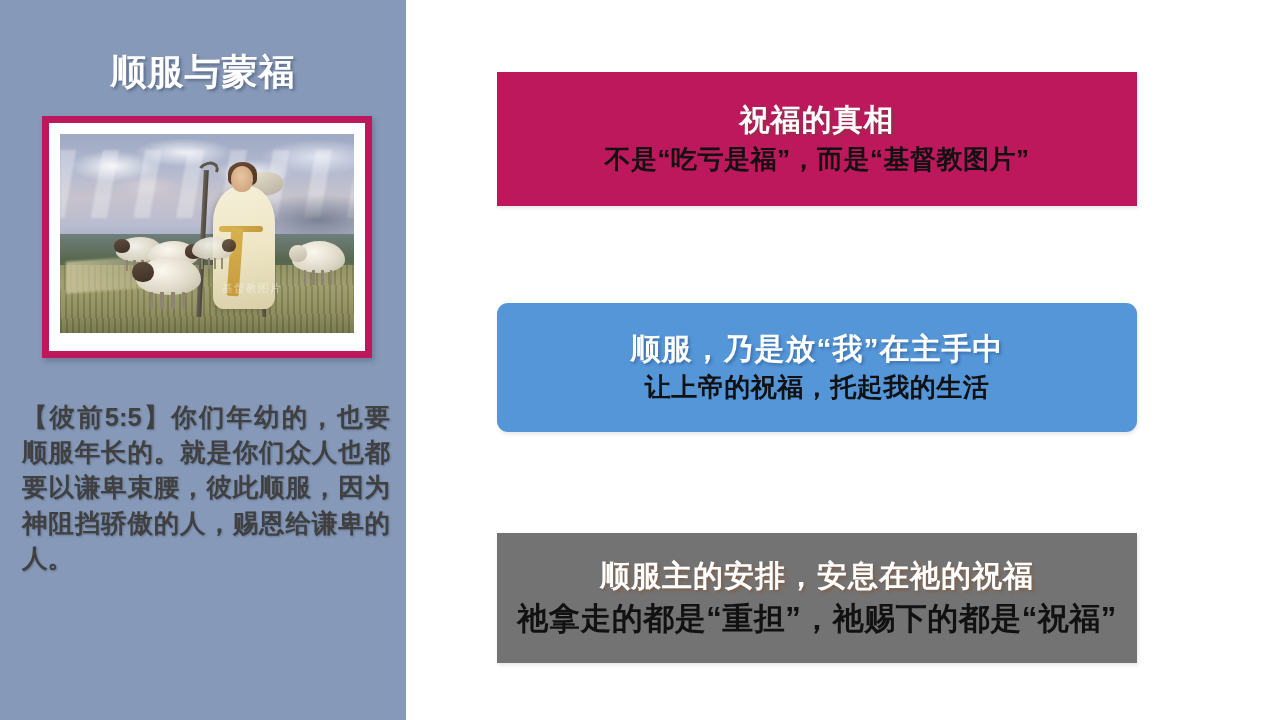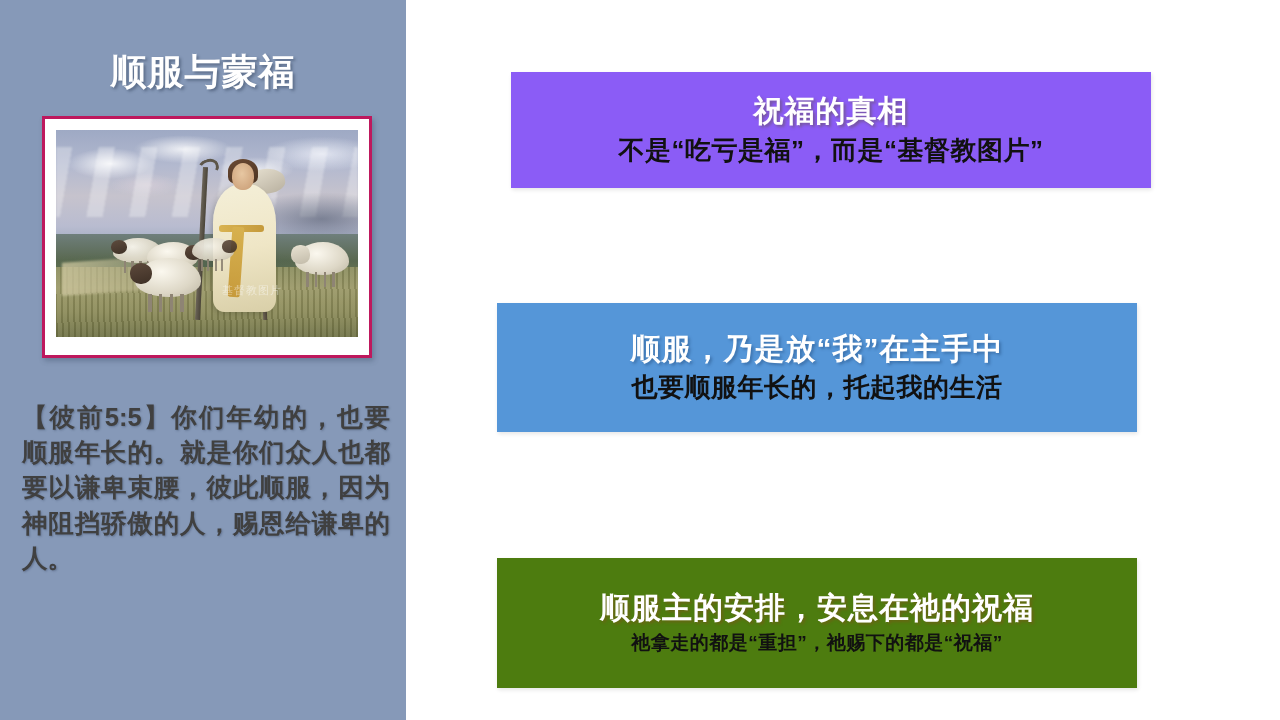--- a/index.html
+++ b/index.html
@@ -48,21 +48,21 @@
   }
 
   
   #photo-frame {
     position: absolute;
     left: 42px;
     top: 116px;
     width: 330px;
     height: 242px;
     background: #ffffff;
-    border: 3px solid #be185d;
+    border: 7px solid #be185d;
     padding: 11px 11px 18px 11px;
     box-shadow: 2px 3px 5px rgba(40,55,80,0.30);
   }
 
   #photo {
     position: relative;
     width: 100%;
     height: 100%;
     overflow: hidden;
     background: #9fb0c4;
@@ -216,23 +216,23 @@
     position: absolute;
     left: 497px;
     width: 640px;
     display: flex;
     flex-direction: column;
     align-items: center;
     justify-content: center;
     box-shadow: 1px 2px 4px rgba(0,0,0,0.10);
   }
 
-  #box-yellow { top: 72px;  height: 116px; background: #8b5cf6; margin-left: 14px; }
-  #box-blue   { top: 303px; height: 129px; background: #5596D8; }
-  #box-orange { top: 533px; height: 130px; background: #4d7c0f; margin-top: 25px; }
+  #box-yellow { top: 72px;  height: 134px; background: #be185d; }
+  #box-blue   { top: 303px; height: 129px; background: #5596D8; border-radius: 11px; }
+  #box-orange { top: 533px; height: 130px; background: #737373; }
 
   .box-heading {
     color: #ffffff;
     font-weight: bold;
     font-size: 30px;
     line-height: 1.15;
     letter-spacing: 1px;
     text-shadow: 2px 2px 3px rgba(90,80,40,0.45);
     white-space: nowrap;
   }
@@ -241,21 +241,21 @@
 
   .box-sub {
     color: #111111;
     font-weight: bold;
     font-size: 26px;
     line-height: 1.2;
     margin-top: 6px;
     letter-spacing: 0.5px;
     white-space: nowrap;
   }
-  #box-orange .box-sub { font-size: 19px; }
+  #box-orange .box-sub { font-size: 31px; }
 
   
   #watermark {
     position: absolute;
     right: 18px;
     bottom: 8px;
     font-size: 31px;
     color: #1a1a1a;
     letter-spacing: 0px;
     font-family: "Liberation Sans", "DejaVu Sans", sans-serif;
@@ -323,21 +323,21 @@
     <div id="verse">【彼前5:5】你们年幼的，也要顺服年长的。就是你们众人也都要以谦卑束腰，彼此顺服，因为　神阻挡骄傲的人，赐恩给谦卑的人。</div>
   </div>
 
   <div class="box" id="box-yellow">
     <div class="box-heading">祝福的真相</div>
     <div class="box-sub">不是“吃亏是福”，而是“基督教图片”</div>
   </div>
 
   <div class="box" id="box-blue">
     <div class="box-heading">顺服，乃是放“我”在主手中</div>
-    <div class="box-sub">也要顺服年长的，托起我的生活</div>
+    <div class="box-sub">让上帝的祝福，托起我的生活</div>
   </div>
 
   <div class="box" id="box-orange">
     <div class="box-heading">顺服主的安排，安息在祂的祝福</div>
     <div class="box-sub">祂拿走的都是“重担”，祂赐下的都是“祝福”</div>
   </div>
 
 
 </div>
 

